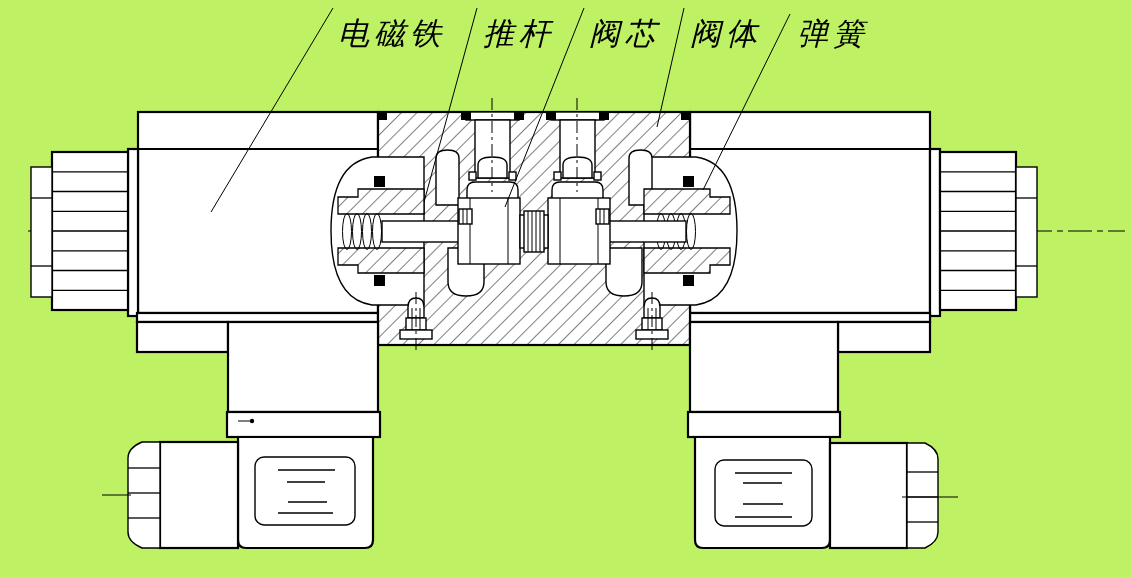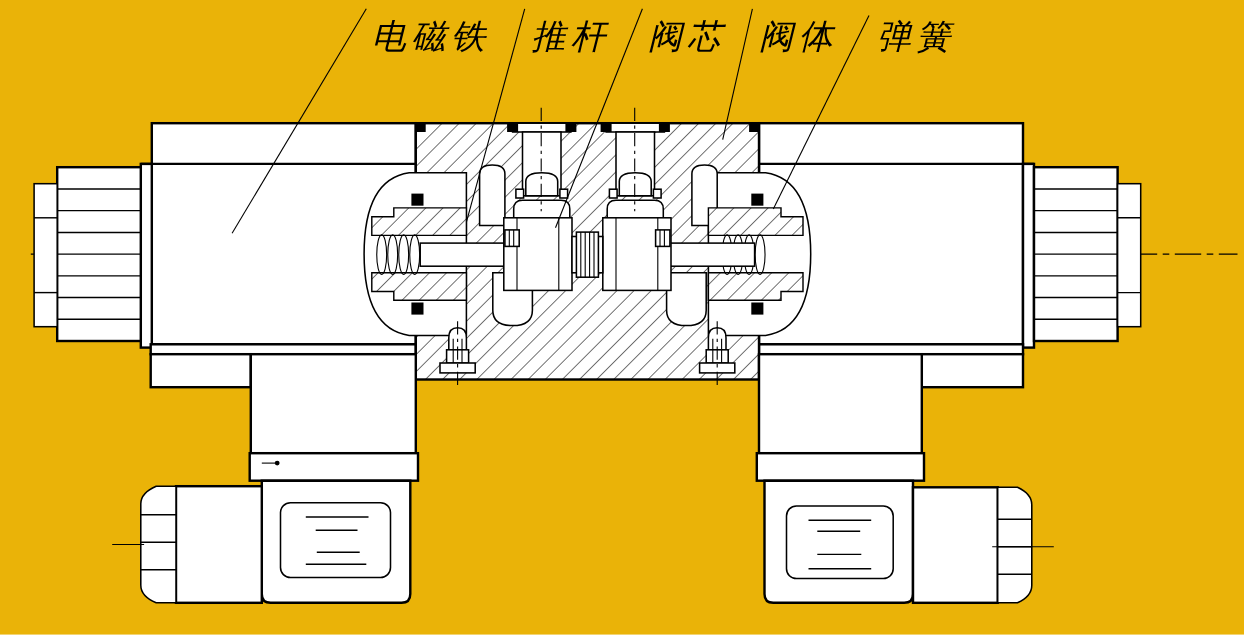--- a/index.html
+++ b/index.html
@@ -1,16 +1,16 @@
 <!DOCTYPE html>
 <html><head>
 <meta charset="utf-8">
 <style>
   html,body{margin:0;padding:0;background:#fff;}
-  #stage{position:relative;width:1131px;height:577px;background:#eab308;overflow:hidden;
+  #stage{position:relative;width:1131px;height:577px;background:#bef264;overflow:hidden;
          font-family:"DejaVu Sans",sans-serif;}
   svg{position:absolute;left:0;top:0;}
   .ol{fill:#fff;stroke:#000;stroke-width:2.2;}            
   .ol1{fill:#fff;stroke:#000;stroke-width:1.4;}           
   .ln{stroke:#000;stroke-width:2;fill:none;}
   .ln1{stroke:#000;stroke-width:1.3;fill:none;}
   .thin{stroke:#000;stroke-width:1;fill:none;}
   .hat{fill:url(#h);stroke:#000;stroke-width:2.2;}
   .hat1{fill:url(#h);stroke:#000;stroke-width:1.3;}
   .blk{fill:#000;stroke:none;}

